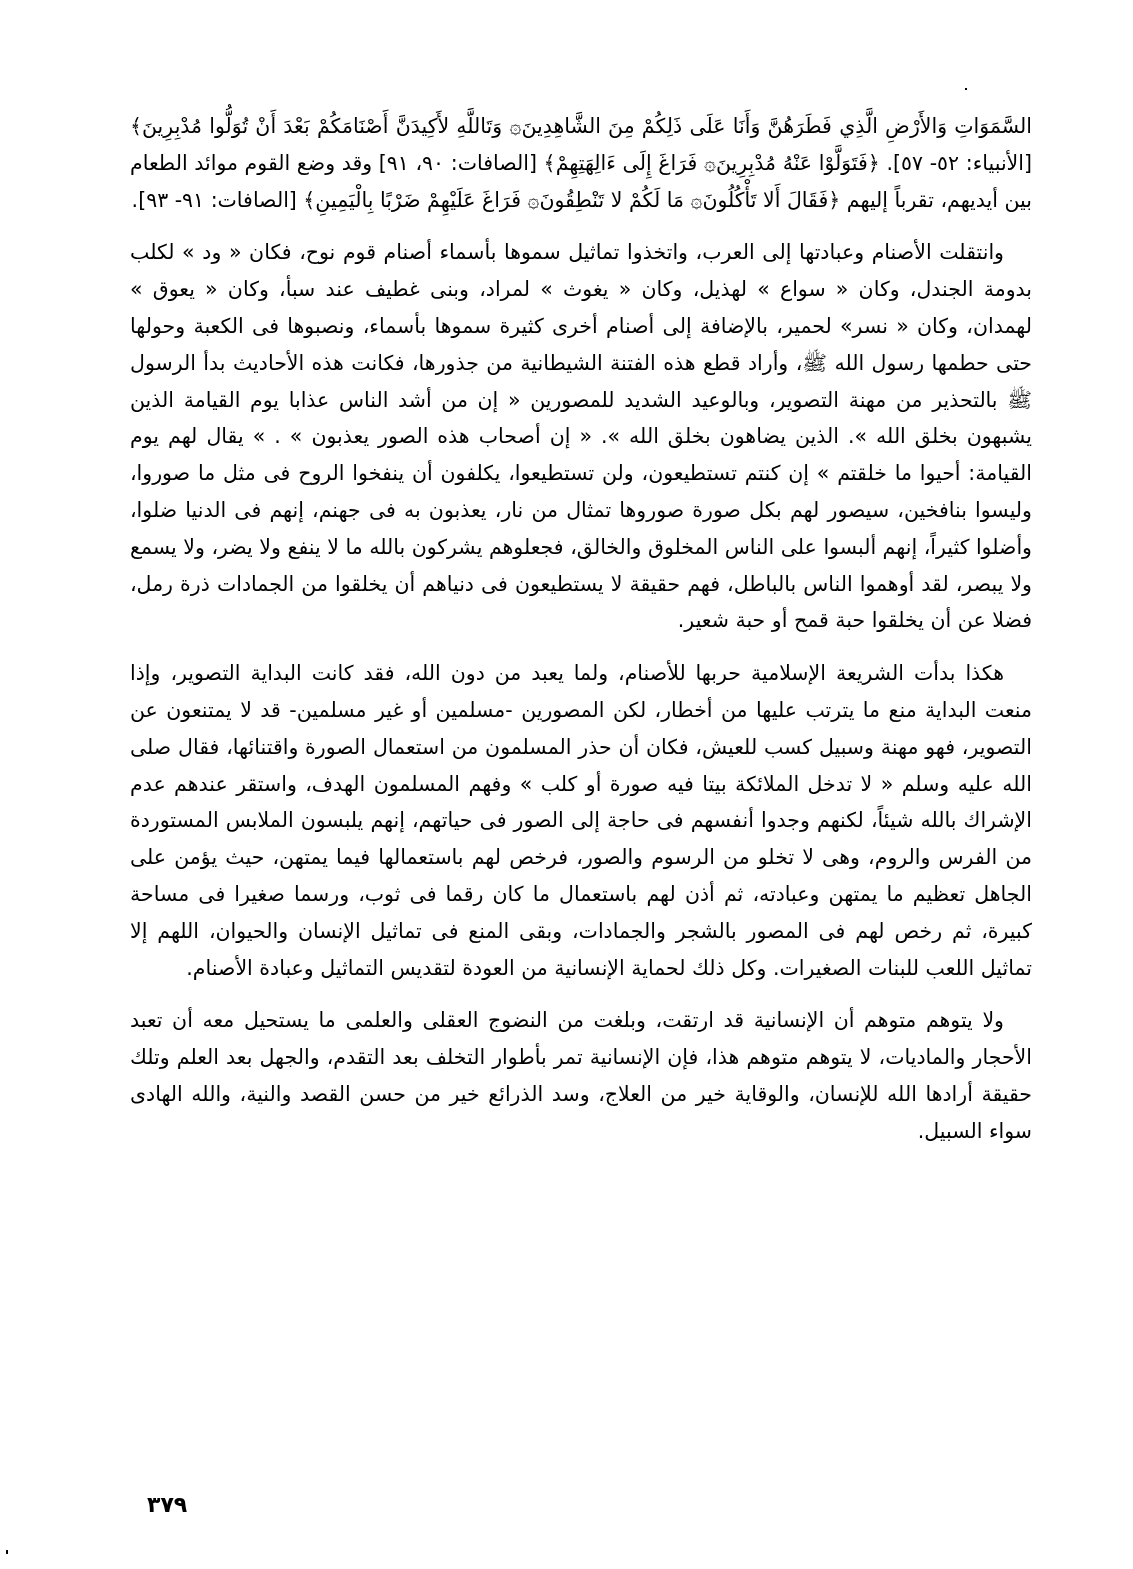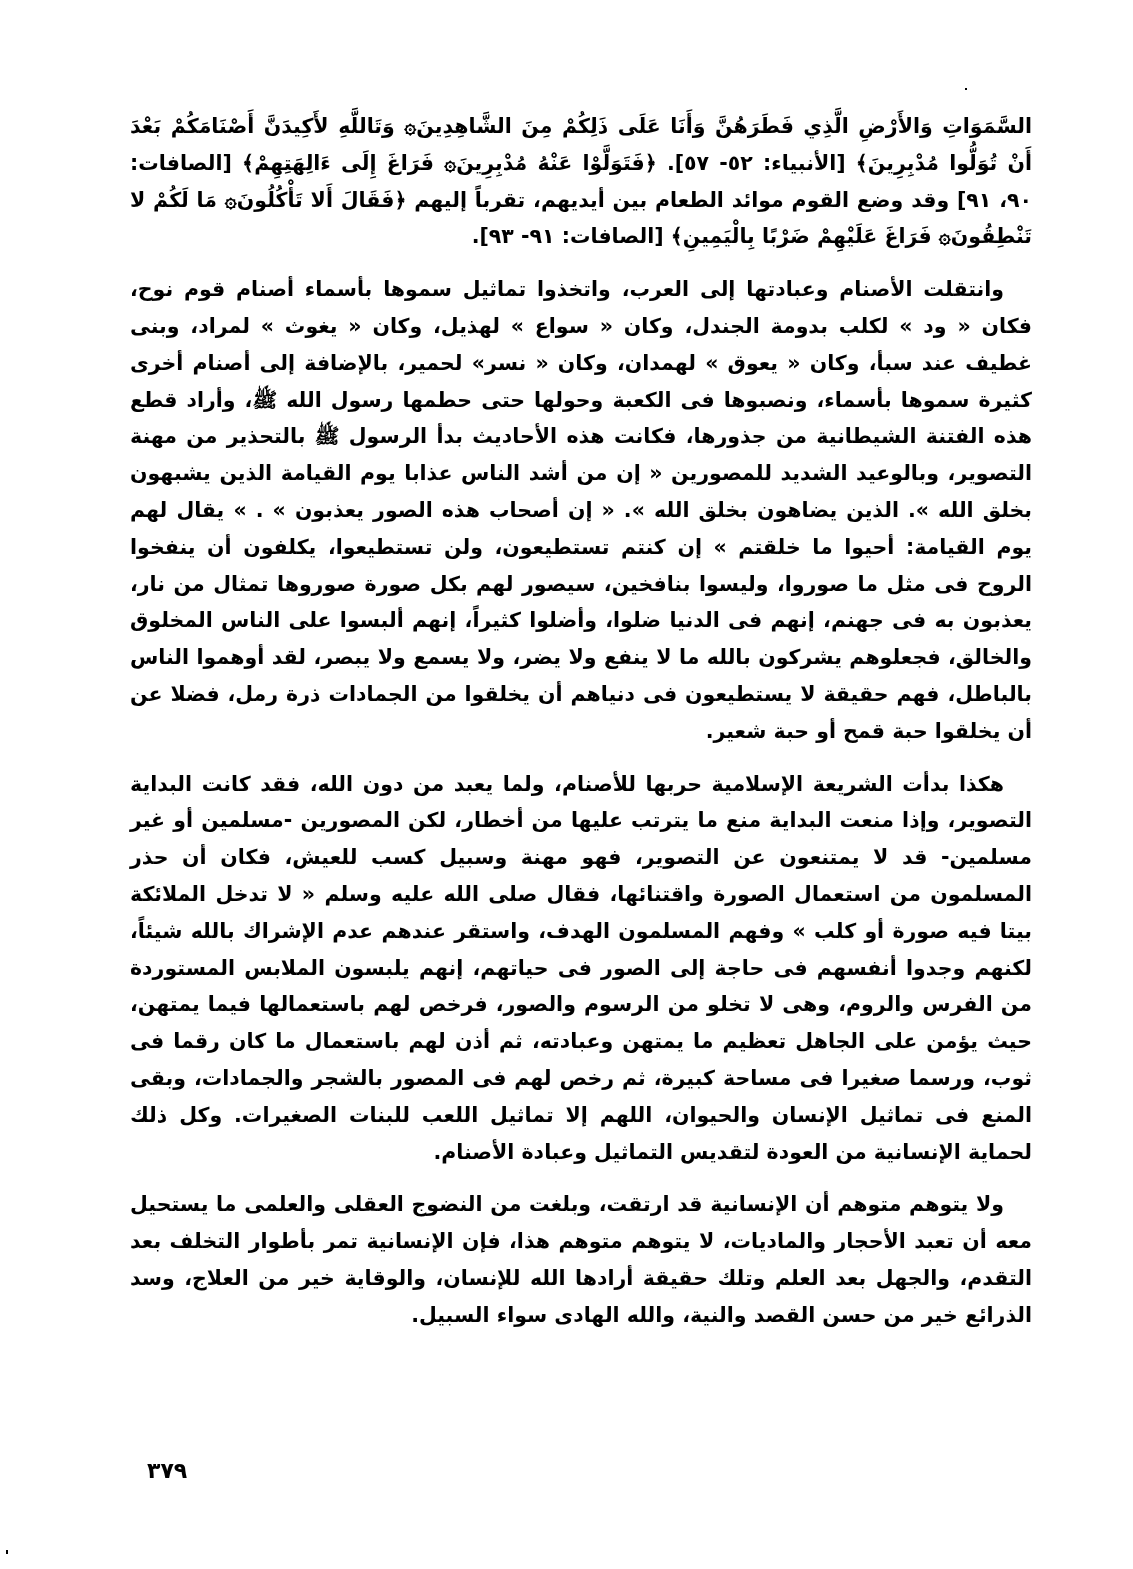--- a/index.html
+++ b/index.html
@@ -1,26 +1,26 @@
 <!DOCTYPE html>
 <html><head>
 <meta charset="utf-8">
 <style>
   html, body { margin: 0; padding: 0; background: #ffffff; }
   body { width: 1133px; height: 1569px; position: relative; overflow: hidden; }
   .page {
     position: absolute; left: 130px; top: 108px; width: 902px;
     direction: rtl; text-align: justify; text-align-last: right;
     font-family: "DejaVu Sans", sans-serif; font-size: 20.5px;
-    line-height: 36.8px; color: #000; font-weight: bold;
+    line-height: 36.8px; color: #000; font-weight: normal;
   }
   .para { margin: 0 0 16px 0; }
   .para.indent { text-indent: 28px; }
   .page-number {
-    position: absolute; left: 147px; top: 1458px;
+    position: absolute; left: 147px; top: 1492px;
     font-family: "DejaVu Sans", sans-serif; font-size: 22px; font-weight: bold;
     direction: rtl; color: #000;
   }
   .speck { position: absolute; width: 3px; height: 3px; background: #000; }
 </style>
 </head>
 <body>
 
 <div class="speck" style="left:965px; top:88px; width:2px; height:2px;"></div>
 <div class="speck" style="left:6px; top:1550px; width:2px; height:4px;"></div>

